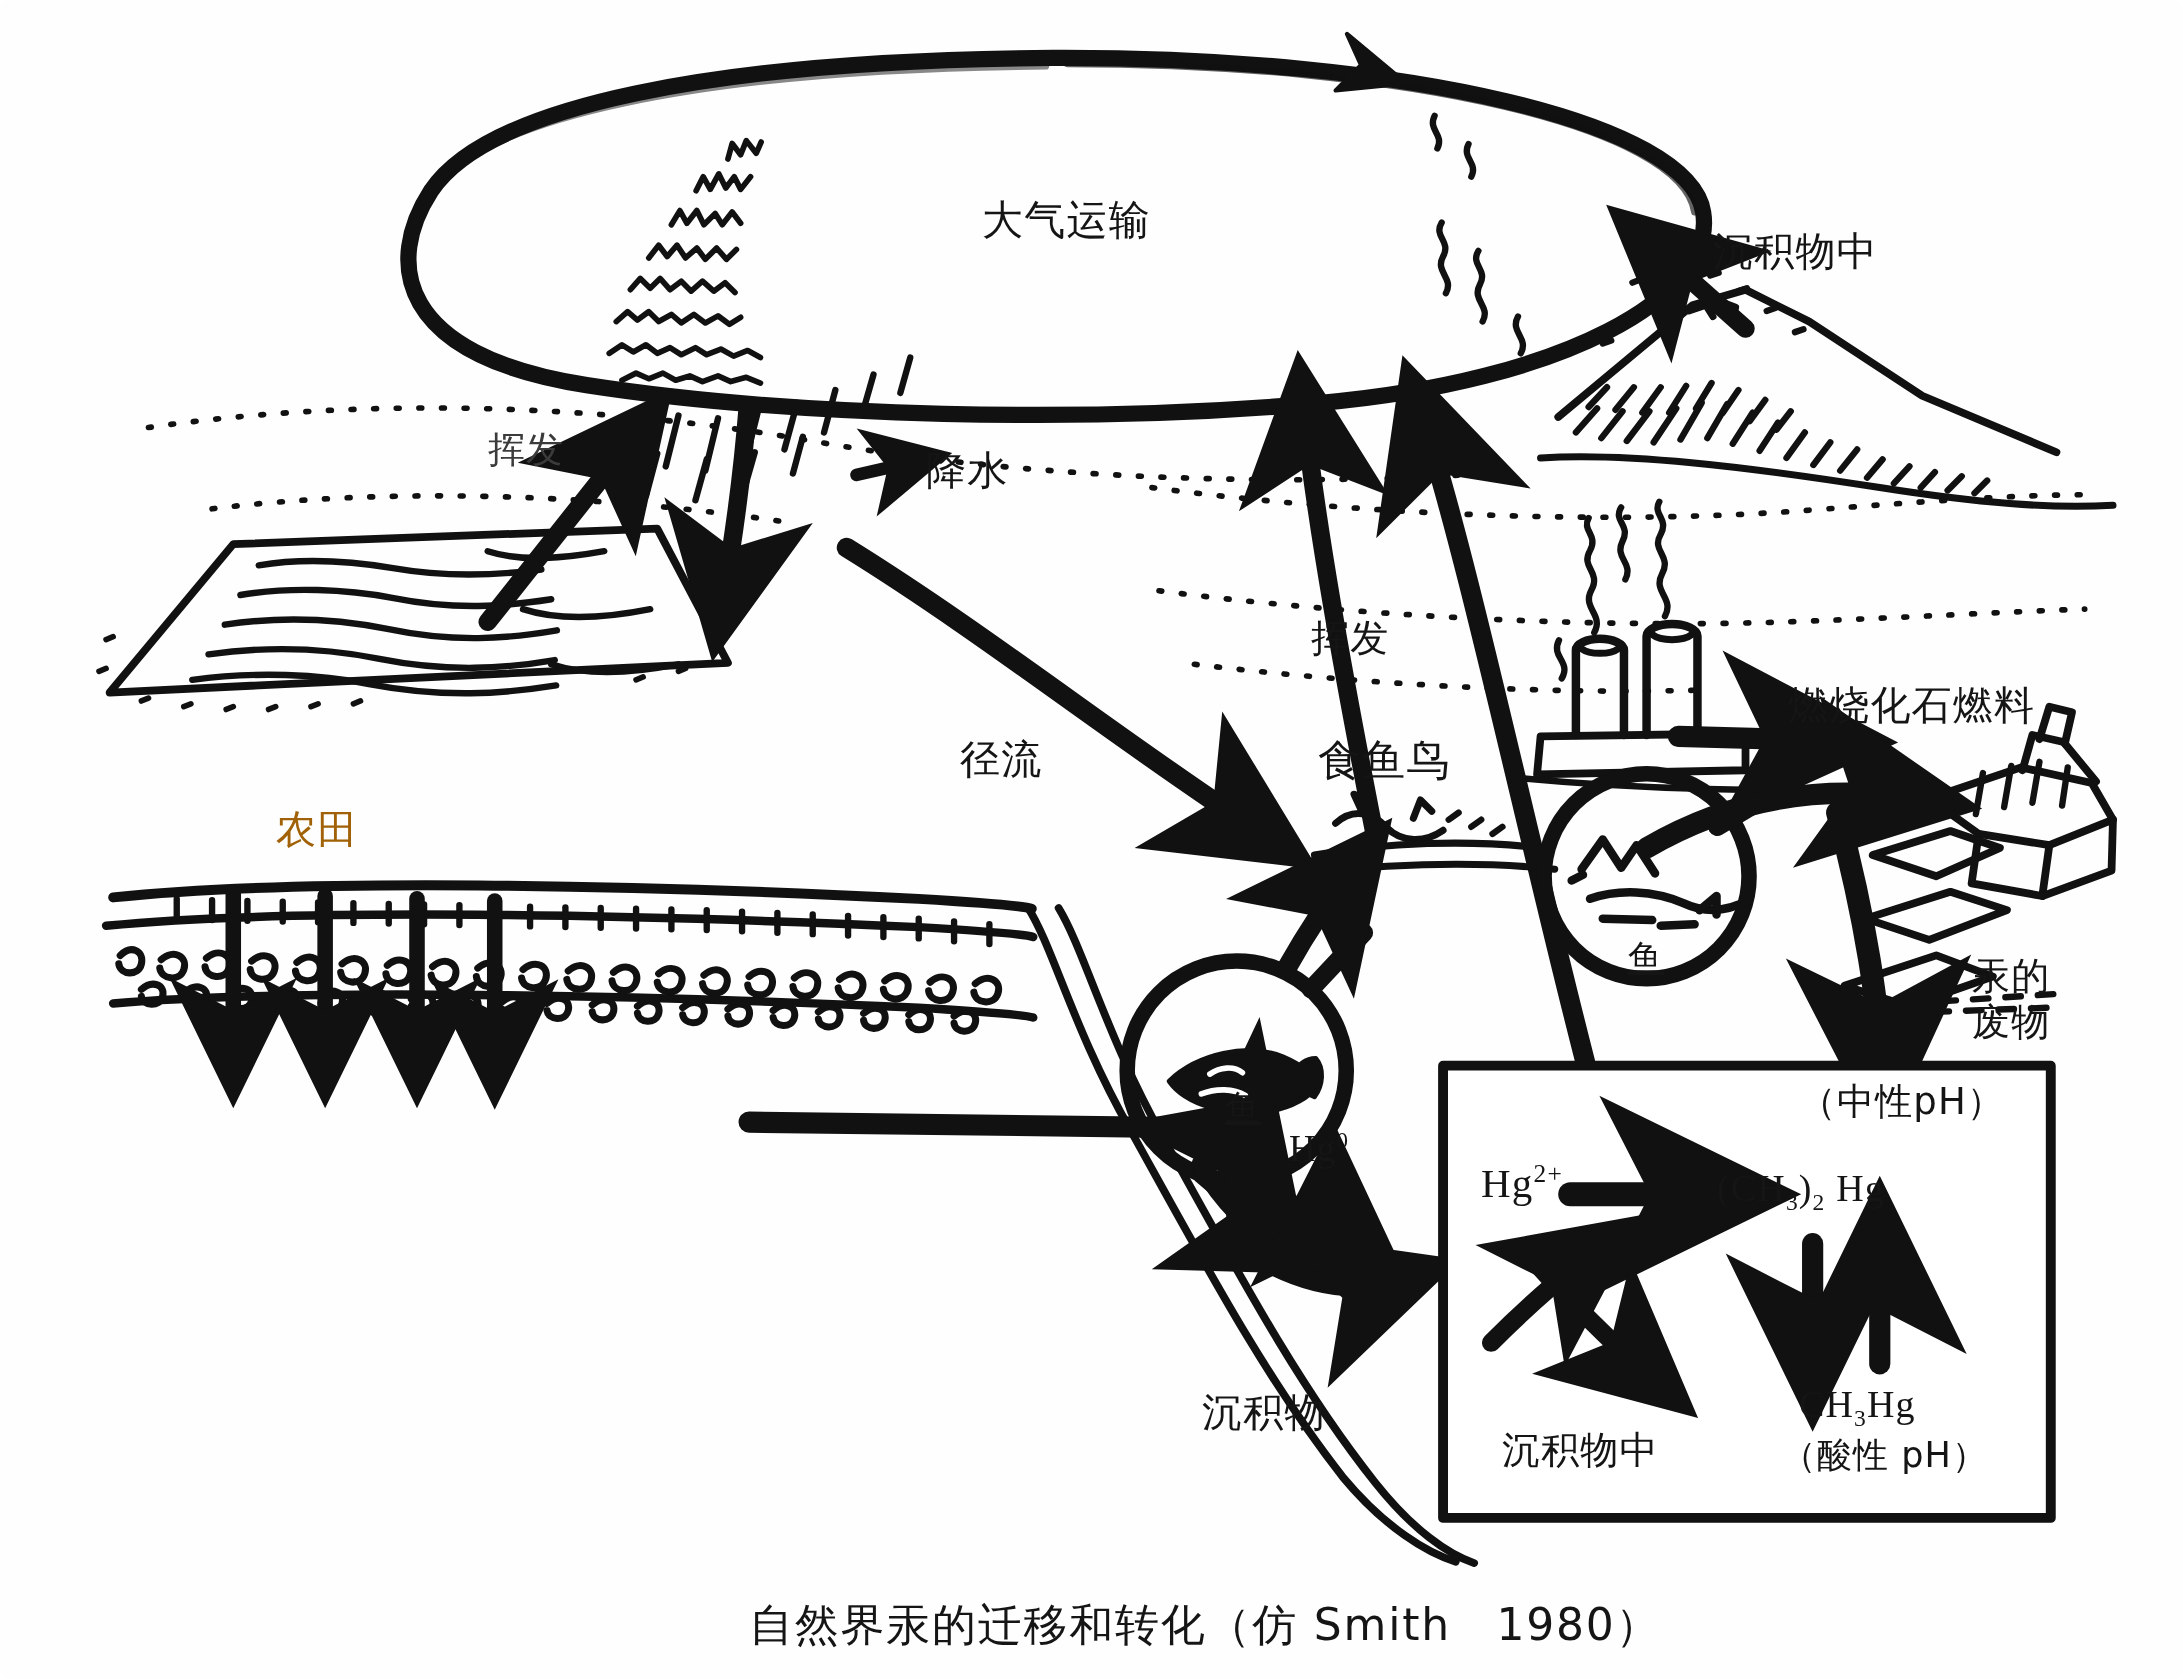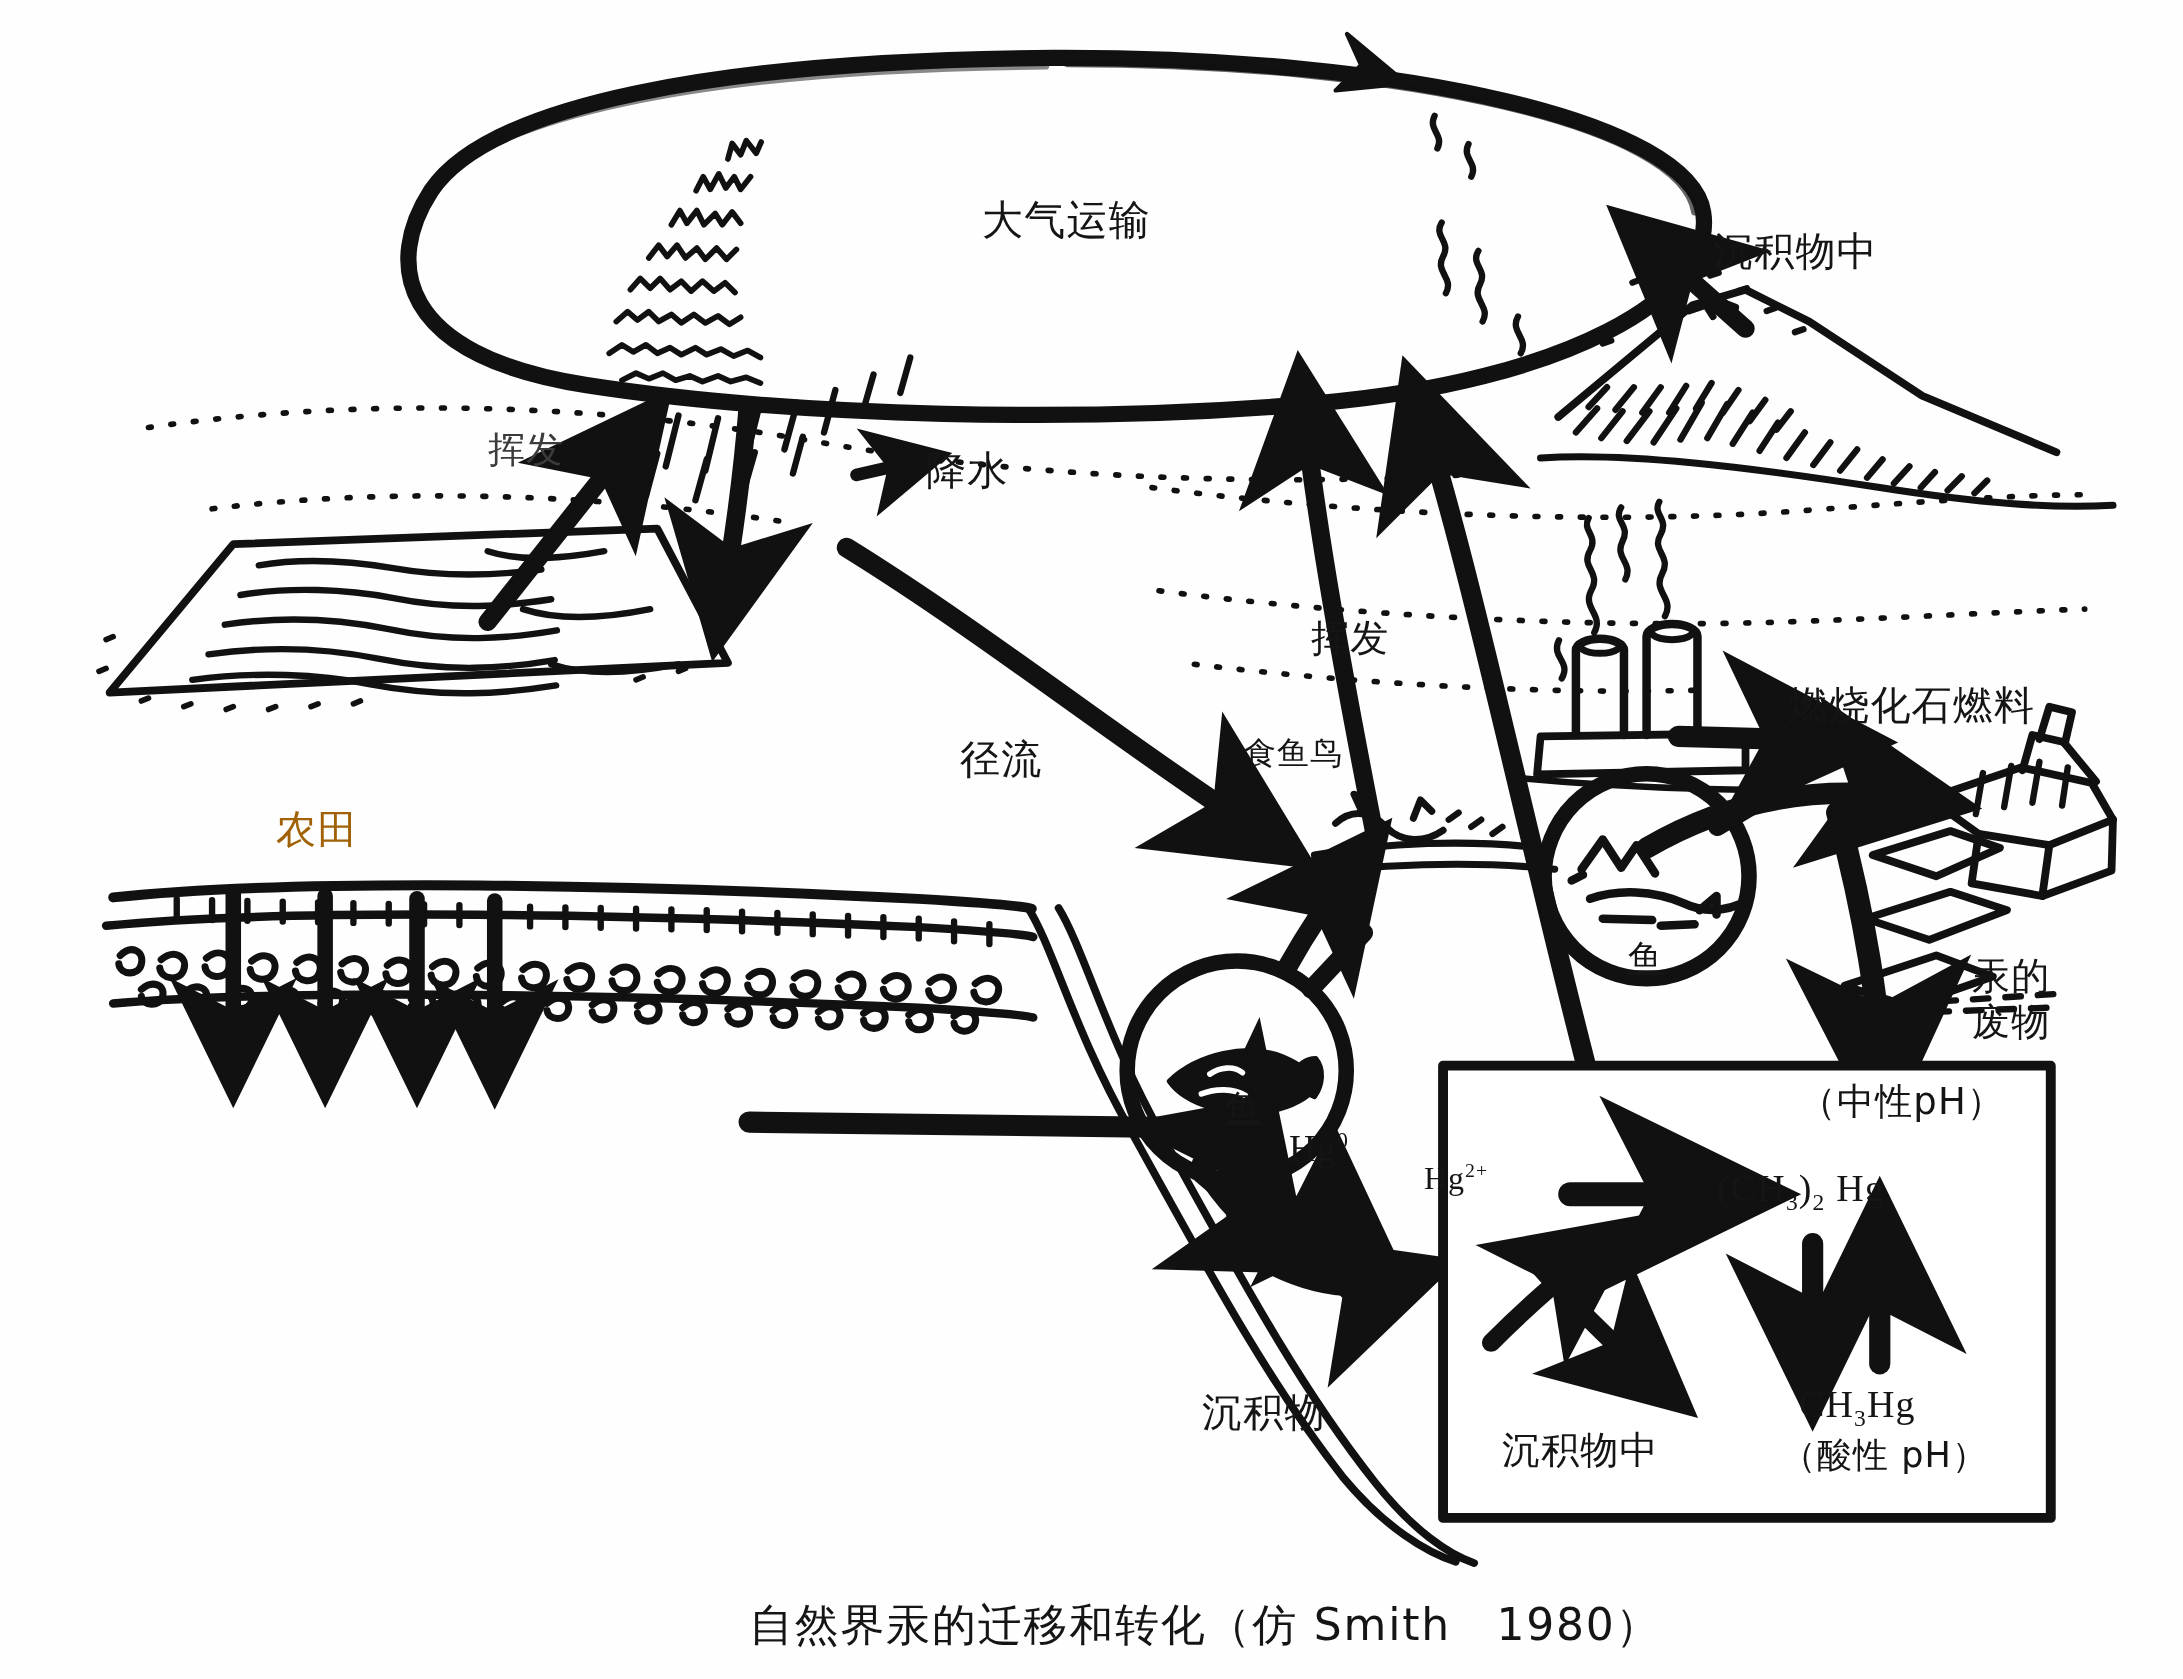--- a/index.html
+++ b/index.html
@@ -31,32 +31,32 @@
   .cn{font-family:"DejaVu Sans","Liberation Sans",sans-serif;font-weight:400;}
   .two-line{white-space:pre-line;line-height:1.22;}
 
   .t-atmos   {left:982px; top:196px;  font-size:41px;}
   .t-volcano {left:1713px; top:228px;  font-size:40px;}
   .t-volat1  {left:488px;  top:428px;  font-size:37px; color:#3b3b3b;}
   .t-precip  {left:926px; top:447px;  font-size:40px;}
   .t-volat2  {left:1311px; top:616px;  font-size:38px;}
   .t-fossil  {left:1788px; top:682px;  font-size:40px;}
   .t-runoff  {left:960px; top:736px; font-size:40px;}
-  .t-bird    {left:1244px; top:735px; font-size:32px;}
+  .t-bird    {left:1318px; top:735px; font-size:43px;}
   .t-farm    {left:276px;  top:806px; font-size:40px; color:#a16207;}
   .t-weather {left:177px;  top:1052px; font-size:38px; color:#2b2b2b;}
   .t-fish1   {left:1225px; top:1088px; font-size:35px;}
   .t-fish2   {left:1628px; top:938px; font-size:35px;}
   .t-hg0     {left:1289px; top:1127px; font-size:37px; font-family:"Liberation Serif",serif;}
   .t-waste   {left:1972px; top:953px; font-size:38px;}
   .t-sed     {left:1202px; top:1389px; font-size:40px;}
 
   
   .t-neutral {left:1799px; top:1080px; font-size:37px;}
-  .t-hg2     {left:1424px; top:1159px; font-size:32px;}
+  .t-hg2     {left:1481px; top:1159px; font-size:41px;}
   .t-dmhg    {left:1717px; top:1166px; font-size:38px;}
   .t-mmhg    {left:1799px; top:1382px; font-size:38px;}
   .t-acid    {left:1781px; top:1435px; font-size:35px;}
   .t-insed   {left:1502px; top:1428px; font-size:38px;}
 
   .t-caption {left:749px; top:1599px; font-size:44px; letter-spacing:0.04em;text-align:right;}
 
   sup{font-size:0.62em; vertical-align:super;}
   sub{font-size:0.62em; vertical-align:sub;}
 </style>

